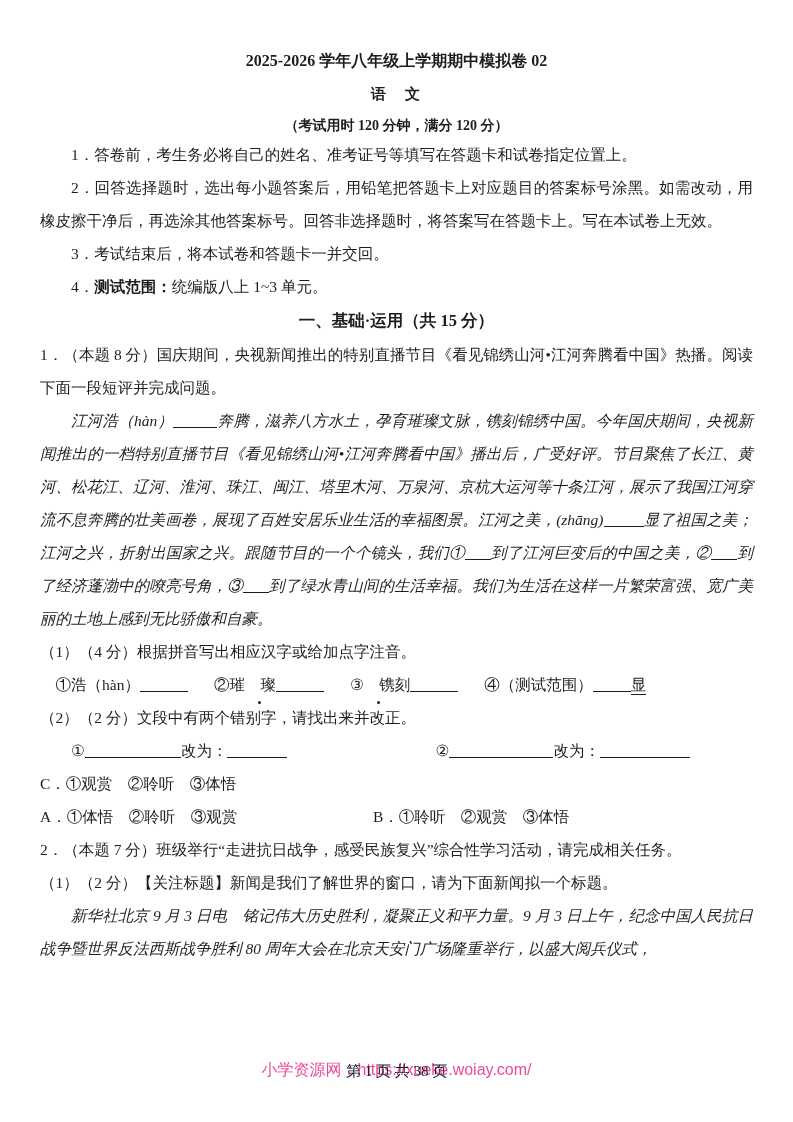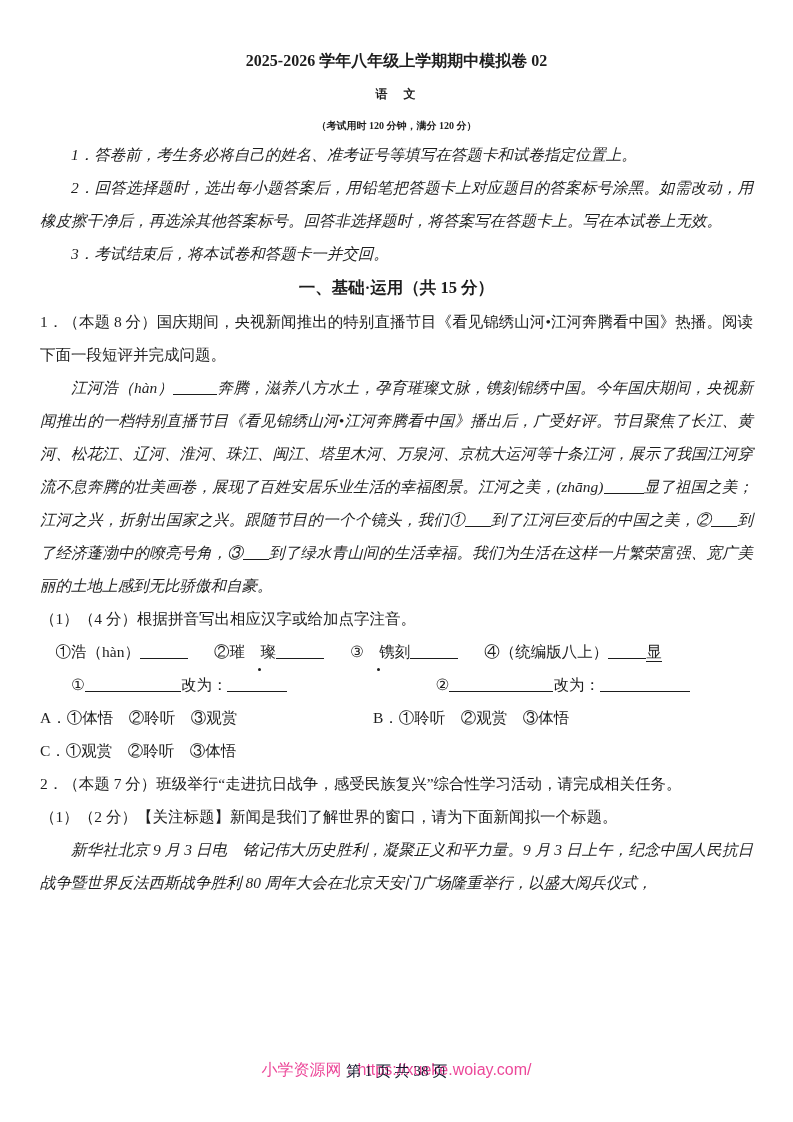--- a/index.html
+++ b/index.html
@@ -6,25 +6,25 @@
   html, body { background:#ffffff; }
   .page {
     position:relative; width:793px; height:1122px; margin:0 auto; background:#ffffff;
     overflow:hidden; color:#1d1d1d;
     font-family:"Liberation Serif","DejaVu Serif",serif;
     font-size:15.5px;
   }
   .content { padding:44px 40px 0 40px; }
   .c { text-align:center; }
   .title { font-weight:bold; font-size:16px; line-height:22px; margin-top:6px; }
-  .subject { font-weight:bold; font-size:12px; line-height:26px; margin-top:9px; letter-spacing:2px; }
-  .exam-info { font-weight:bold; font-size:10px; line-height:24px; margin-top:7px; }
+  .subject { font-weight:bold; font-size:15px; line-height:26px; margin-top:9px; letter-spacing:2px; }
+  .exam-info { font-weight:bold; font-size:14px; line-height:24px; margin-top:7px; }
   .ln { line-height:33px; text-align:justify; }
   .notice-heading { font-weight:bold; font-size:16px; line-height:33px; margin-top:14px; text-align:left; }
-  .indent { text-indent:2em;font-style:italic; }
+  .indent { text-indent:2em; }
   .indent1 { text-indent:1em; }
   .bold { font-weight:bold; }
   .section-heading { font-weight:bold; font-size:16.5px; line-height:35px;text-align:center; }
   .kai { font-style:italic; }
   .blank { display:inline-block; height:14px; border-bottom:1px solid #1d1d1d; vertical-align:-2px; }
   .w44{width:44px} .w40{width:40px} .w26{width:26px} .w48{width:48px} .w38{width:38px}
   .w96{width:96px} .w60{width:60px} .w104{width:104px} .w90{width:90px}
   .u { border-bottom:1px solid #1d1d1d; padding-bottom:1px; }
   .dot { position:relative; display:inline-block; }
   .dot::after { content:""; position:absolute; left:50%; bottom:-3px; width:3px; height:3px;
@@ -45,34 +45,36 @@
 <div class="page">
   <div class="content">
 
     <div class="c title">2025-2026 学年八年级上学期期中模拟卷 02</div>
     <div class="c subject">语　文</div>
     <div class="c exam-info">（考试用时 120 分钟，满分 120 分）</div>
 
     <p class="ln indent">1．答卷前，考生务必将自己的姓名、准考证号等填写在答题卡和试卷指定位置上。</p>
     <p class="ln indent">2．回答选择题时，选出每小题答案后，用铅笔把答题卡上对应题目的答案标号涂黑。如需改动，用橡皮擦干净后，再选涂其他答案标号。回答非选择题时，将答案写在答题卡上。写在本试卷上无效。</p>
     <p class="ln indent">3．考试结束后，将本试卷和答题卡一并交回。</p>
+    <p class="ln indent"><span>4．</span><span class="bold">测试范围：</span><span>统编版八上 1~3 单元。</span></p>
 
     <div class="section-heading">一、基础·运用（共 15 分）</div>
 
     <p class="ln">1．（本题 8 分）国庆期间，央视新闻推出的特别直播节目《看见锦绣山河•江河奔腾看中国》热播。阅读下面一段短评并完成问题。</p>
 
     <p class="ln indent kai"><span>江河浩（hàn）</span><span class="blank w44"></span><span>奔腾，滋养八方水土，孕育璀璨文脉，镌刻锦绣中国。今年国庆期间，央视新闻推出的一档特别直播节目《看见锦绣山河•江河奔腾看中国》播出后，广受好评。节目聚焦了长江、黄河、松花江、辽河、淮河、珠江、闽江、塔里木河、万泉河、京杭大运河等十条江河，展示了我国江河穿流不息奔腾的壮美画卷，展现了百姓安居乐业生活的幸福图景。江河之美，(zhāng)</span><span class="blank w40"></span><span>显了祖国之美；江河之兴，折射出国家之兴。跟随节目的一个个镜头，我们①</span><span class="blank w26"></span><span>到了江河巨变后的中国之美，②</span><span class="blank w26"></span><span>到了经济蓬渤中的嘹亮号角，③</span><span class="blank w26"></span><span>到了绿水青山间的生活幸福。我们为生活在这样一片繁荣富强、宽广美丽的土地上感到无比骄傲和自豪。</span></p>
 
     <p class="ln">（1）（4 分）根据拼音写出相应汉字或给加点字注音。</p>
-    <p class="ln indent1"><span>①浩（hàn）</span><span class="blank w48"></span><span class="sp"></span><span>②璀</span><span class="dot">璨</span><span class="blank w48"></span><span class="sp"></span><span>③</span><span class="dot">镌</span><span>刻</span><span class="blank w48"></span><span class="sp"></span><span>④（统编版八上）</span><span class="blank w38"></span><span class="u">显</span></p>
+    <p class="ln indent1"><span>①浩（hàn）</span><span class="blank w48"></span><span class="sp"></span><span>②璀</span><span class="dot">璨</span><span class="blank w48"></span><span class="sp"></span><span>③</span><span class="dot">镌</span><span>刻</span><span class="blank w48"></span><span class="sp"></span><span>④（测试范围）</span><span class="blank w38"></span><span class="u">显</span></p>
 
+    <p class="ln">（2）（2 分）文段中有两个错别字，请找出来并改正。</p>
     <p class="ln indent1"><span class="pair-1"><span>①</span><span class="blank w96"></span><span>改为：</span><span class="blank w60"></span></span><span><span>②</span><span class="blank w104"></span><span>改为：</span><span class="blank w90"></span></span></p>
 
+    <p class="ln"><span>C．</span><span>①观赏　②聆听　③体悟</span></p>
     <p class="ln"><span class="opt-a"><span>A．</span><span>①体悟　②聆听　③观赏</span></span><span><span>B．</span><span>①聆听　②观赏　③体悟</span></span></p>
-    <p class="ln"><span>C．</span><span>①观赏　②聆听　③体悟</span></p>
 
     <p class="ln">2．（本题 7 分）班级举行“走进抗日战争，感受民族复兴”综合性学习活动，请完成相关任务。</p>
     <p class="ln">（1）（2 分）【关注标题】新闻是我们了解世界的窗口，请为下面新闻拟一个标题。</p>
     <p class="ln indent kai">新华社北京 9 月 3 日电　铭记伟大历史胜利，凝聚正义和平力量。9 月 3 日上午，纪念中国人民抗日战争暨世界反法西斯战争胜利 80 周年大会在北京天安门广场隆重举行，以盛大阅兵仪式，</p>
 
   </div>
 
   <div class="footer">
     <div class="wm">小学资源网：https://xueke.woiay.com/</div>
     <div class="pg">第 1 页  共 38 页</div>

